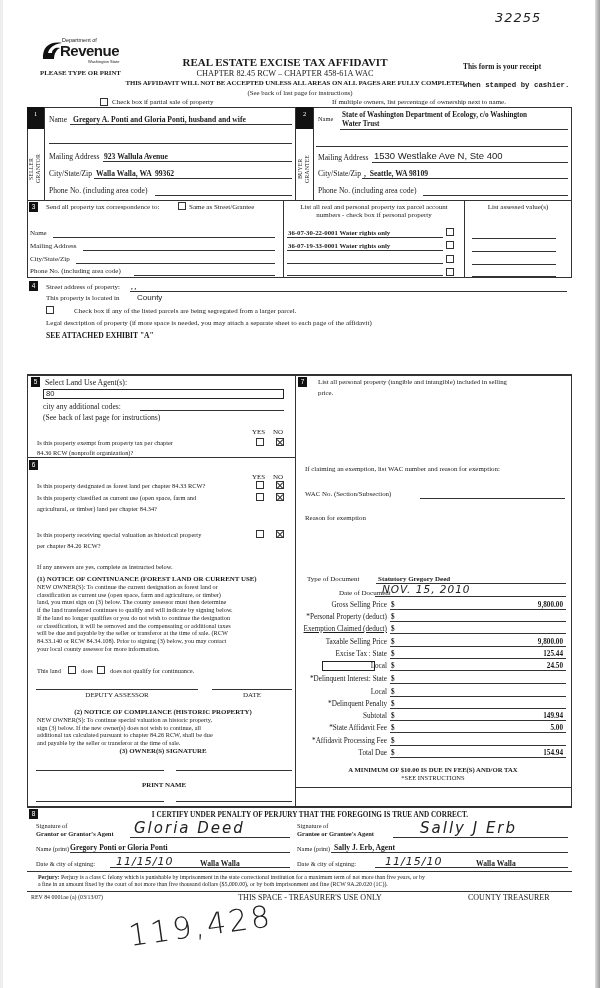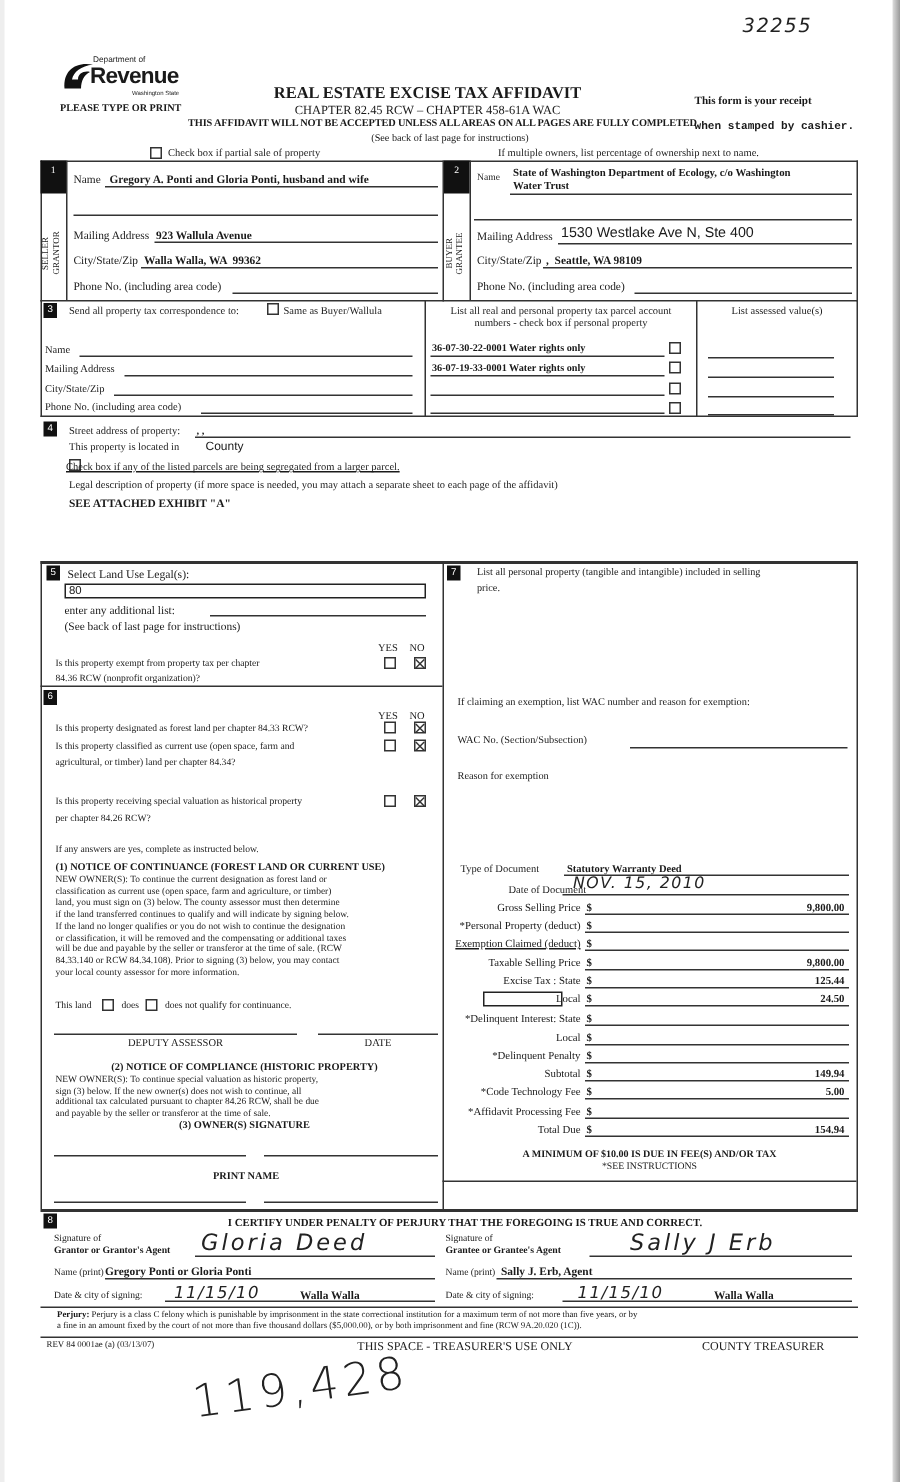--- a/index.html
+++ b/index.html
@@ -106,21 +106,21 @@
 
 <div class="vr" style="left:27px;top:200px;height:78px;"></div>
 <div class="vr" style="left:283px;top:200px;height:78px;"></div>
 <div class="vr" style="left:464px;top:200px;height:78px;"></div>
 <div class="vr" style="left:571px;top:200px;height:78px;"></div>
 <div class="hr" style="left:27px;top:277px;width:545px;"></div>
 
 <div class="num" style="left:29px;top:202px;">3</div>
 <div class="abs small" style="left:46px;top:203px;">Send all property tax correspondence to:</div>
 <div class="cb" style="left:178px;top:202px;"></div>
-<div class="abs small" style="left:189px;top:203px;">Same as Buyer/Wallula</div>
+<div class="abs small" style="left:189px;top:203px;">Same as Street/Grantee</div>
 
 <div class="abs small" style="left:30px;top:229px;">Name</div>
 <div class="line" style="left:53px;top:237px;width:222px;"></div>
 <div class="abs small" style="left:30px;top:242px;">Mailing Address</div>
 <div class="line" style="left:83px;top:250px;width:192px;"></div>
 <div class="abs small" style="left:30px;top:255px;">City/State/Zip</div>
 <div class="line" style="left:76px;top:263px;width:199px;"></div>
 <div class="abs small" style="left:30px;top:267px;">Phone No. (including area code)</div>
 <div class="line" style="left:134px;top:275px;width:141px;"></div>
 
@@ -148,35 +148,35 @@
 <div class="cb" style="left:446px;top:268px;"></div>
 <div class="line" style="left:472px;top:276px;width:84px;"></div>
 
 <div class="num" style="left:29px;top:281px;">4</div>
 <div class="abs small" style="left:46px;top:283px;">Street address of property:</div>
 <div class="abs small b" style="left:131px;top:283px;">, ,</div>
 <div class="line" style="left:130px;top:291px;width:437px;"></div>
 <div class="abs small" style="left:46px;top:294px;">This property is located in</div>
 <div class="abs sans" style="left:137px;top:293px;font-size:8px;">County</div>
 <div class="cb" style="left:46px;top:306px;"></div>
-<div class="abs small" style="left:44px;top:307px;text-decoration:underline;">Check box if any of the listed parcels are being segregated from a larger parcel.</div>
+<div class="abs small" style="left:74px;top:307px;">Check box if any of the listed parcels are being segregated from a larger parcel.</div>
 <div class="abs small" style="left:46px;top:319px;">Legal description of property (if more space is needed, you may attach a separate sheet to each page of the affidavit)</div>
 <div class="abs b" style="left:46px;top:331px;font-size:7.6px;">SEE ATTACHED EXHIBIT "A"</div>
 
 <div class="hr thick" style="left:27px;top:374px;width:545px;"></div>
 <div class="vr" style="left:27px;top:374px;height:432px;"></div>
 <div class="vr" style="left:295px;top:374px;height:432px;"></div>
 <div class="vr" style="left:571px;top:374px;height:432px;"></div>
 
 <div class="num" style="left:31px;top:377px;">5</div>
-<div class="abs norm" style="left:45px;top:378px;font-size:7.8px;">Select Land Use Legal(s):</div>
+<div class="abs norm" style="left:45px;top:378px;font-size:7.8px;">Select Land Use Agent(s):</div>
 <div class="box" style="left:43px;top:389px;width:241px;height:10px;border-width:1.5px;">
   <span class="sans" style="position:absolute;left:2px;top:-1px;font-size:7.6px;">80</span>
 </div>
-<div class="abs norm" style="left:43px;top:402px;">enter any additional list:</div>
+<div class="abs norm" style="left:43px;top:402px;">city any additional codes:</div>
 <div class="line" style="left:140px;top:410px;width:144px;"></div>
 <div class="abs norm" style="left:43px;top:413px;">(See back of last page for instructions)</div>
 <div class="abs small" style="left:252px;top:428px;">YES</div>
 <div class="abs small" style="left:273px;top:428px;">NO</div>
 <div class="abs tiny" style="left:37px;top:439px;">Is this property exempt from property tax per chapter</div>
 <div class="abs tiny" style="left:37px;top:449px;">84.36 RCW (nonprofit organization)?</div>
 <div class="cb" style="left:256px;top:438px;"></div>
 <div class="cbx" style="left:276px;top:438px;"></div>
 
 <div class="hr" style="left:27px;top:457px;width:268px;"></div>
@@ -235,21 +235,21 @@
 
 <div class="num" style="left:298px;top:377px;">7</div>
 <div class="abs tiny" style="left:318px;top:378px;font-size:6.8px;">List all personal property (tangible and intangible) included in selling</div>
 <div class="abs tiny" style="left:318px;top:389px;font-size:6.8px;">price.</div>
 <div class="abs" style="left:305px;top:465px;font-size:6.9px;">If claiming an exemption, list WAC number and reason for exemption:</div>
 <div class="abs" style="left:305px;top:490px;font-size:6.9px;">WAC No. (Section/Subsection)</div>
 <div class="line" style="left:420px;top:498px;width:145px;"></div>
 <div class="abs" style="left:305px;top:514px;font-size:6.9px;">Reason for exemption</div>
 
 <div class="abs" style="left:307px;top:575px;font-size:7px;">Type of Document</div>
-<div class="abs b" style="left:378px;top:575px;font-size:7px;">Statutory Warranty Deed</div>
+<div class="abs b" style="left:378px;top:575px;font-size:7px;">Statutory Gregory Deed</div>
 <div class="line" style="left:376px;top:583px;width:190px;"></div>
 <div class="abs" style="left:307px;top:589px;font-size:7px;margin-left:32px;">Date of Document</div>
 <div class="abs hand" style="left:382px;top:583px;font-size:10.5px;">NOV. 15, 2010</div>
 <div class="line" style="left:375px;top:596px;width:191px;"></div>
 
 <div>
 
   <div class="fee-label" style="left:295px;top:601px;">Gross Selling Price</div>
   <div class="fee-dollar" style="left:391px;top:601px;">$</div>
   <div class="fee-val" style="left:443px;top:601px;">9,800.00</div>
@@ -294,21 +294,21 @@
   <div class="fee-label" style="left:295px;top:700px;">*Delinquent Penalty</div>
   <div class="fee-dollar" style="left:391px;top:700px;">$</div>
   <div class="fee-val" style="left:443px;top:700px;"></div>
   <div class="line" style="left:390px;top:708px;width:176px;"></div>
 
   <div class="fee-label" style="left:295px;top:712px;text-align:right;">Subtotal</div>
   <div class="fee-dollar" style="left:391px;top:712px;">$</div>
   <div class="fee-val" style="left:443px;top:712px;">149.94</div>
   <div class="line" style="left:390px;top:720px;width:176px;"></div>
 
-  <div class="fee-label" style="left:295px;top:724px;">*Code Technology Fee</div>
+  <div class="fee-label" style="left:295px;top:724px;">*State Affidavit Fee</div>
   <div class="fee-dollar" style="left:391px;top:724px;">$</div>
   <div class="fee-val" style="left:443px;top:724px;">5.00</div>
   <div class="line" style="left:390px;top:732px;width:176px;"></div>
 
   <div class="fee-label" style="left:295px;top:737px;">*Affidavit Processing Fee</div>
   <div class="fee-dollar" style="left:391px;top:737px;">$</div>
   <div class="fee-val" style="left:443px;top:737px;"></div>
   <div class="line" style="left:390px;top:745px;width:176px;"></div>
 
   <div class="fee-label" style="left:295px;top:749px;">Total Due</div>

